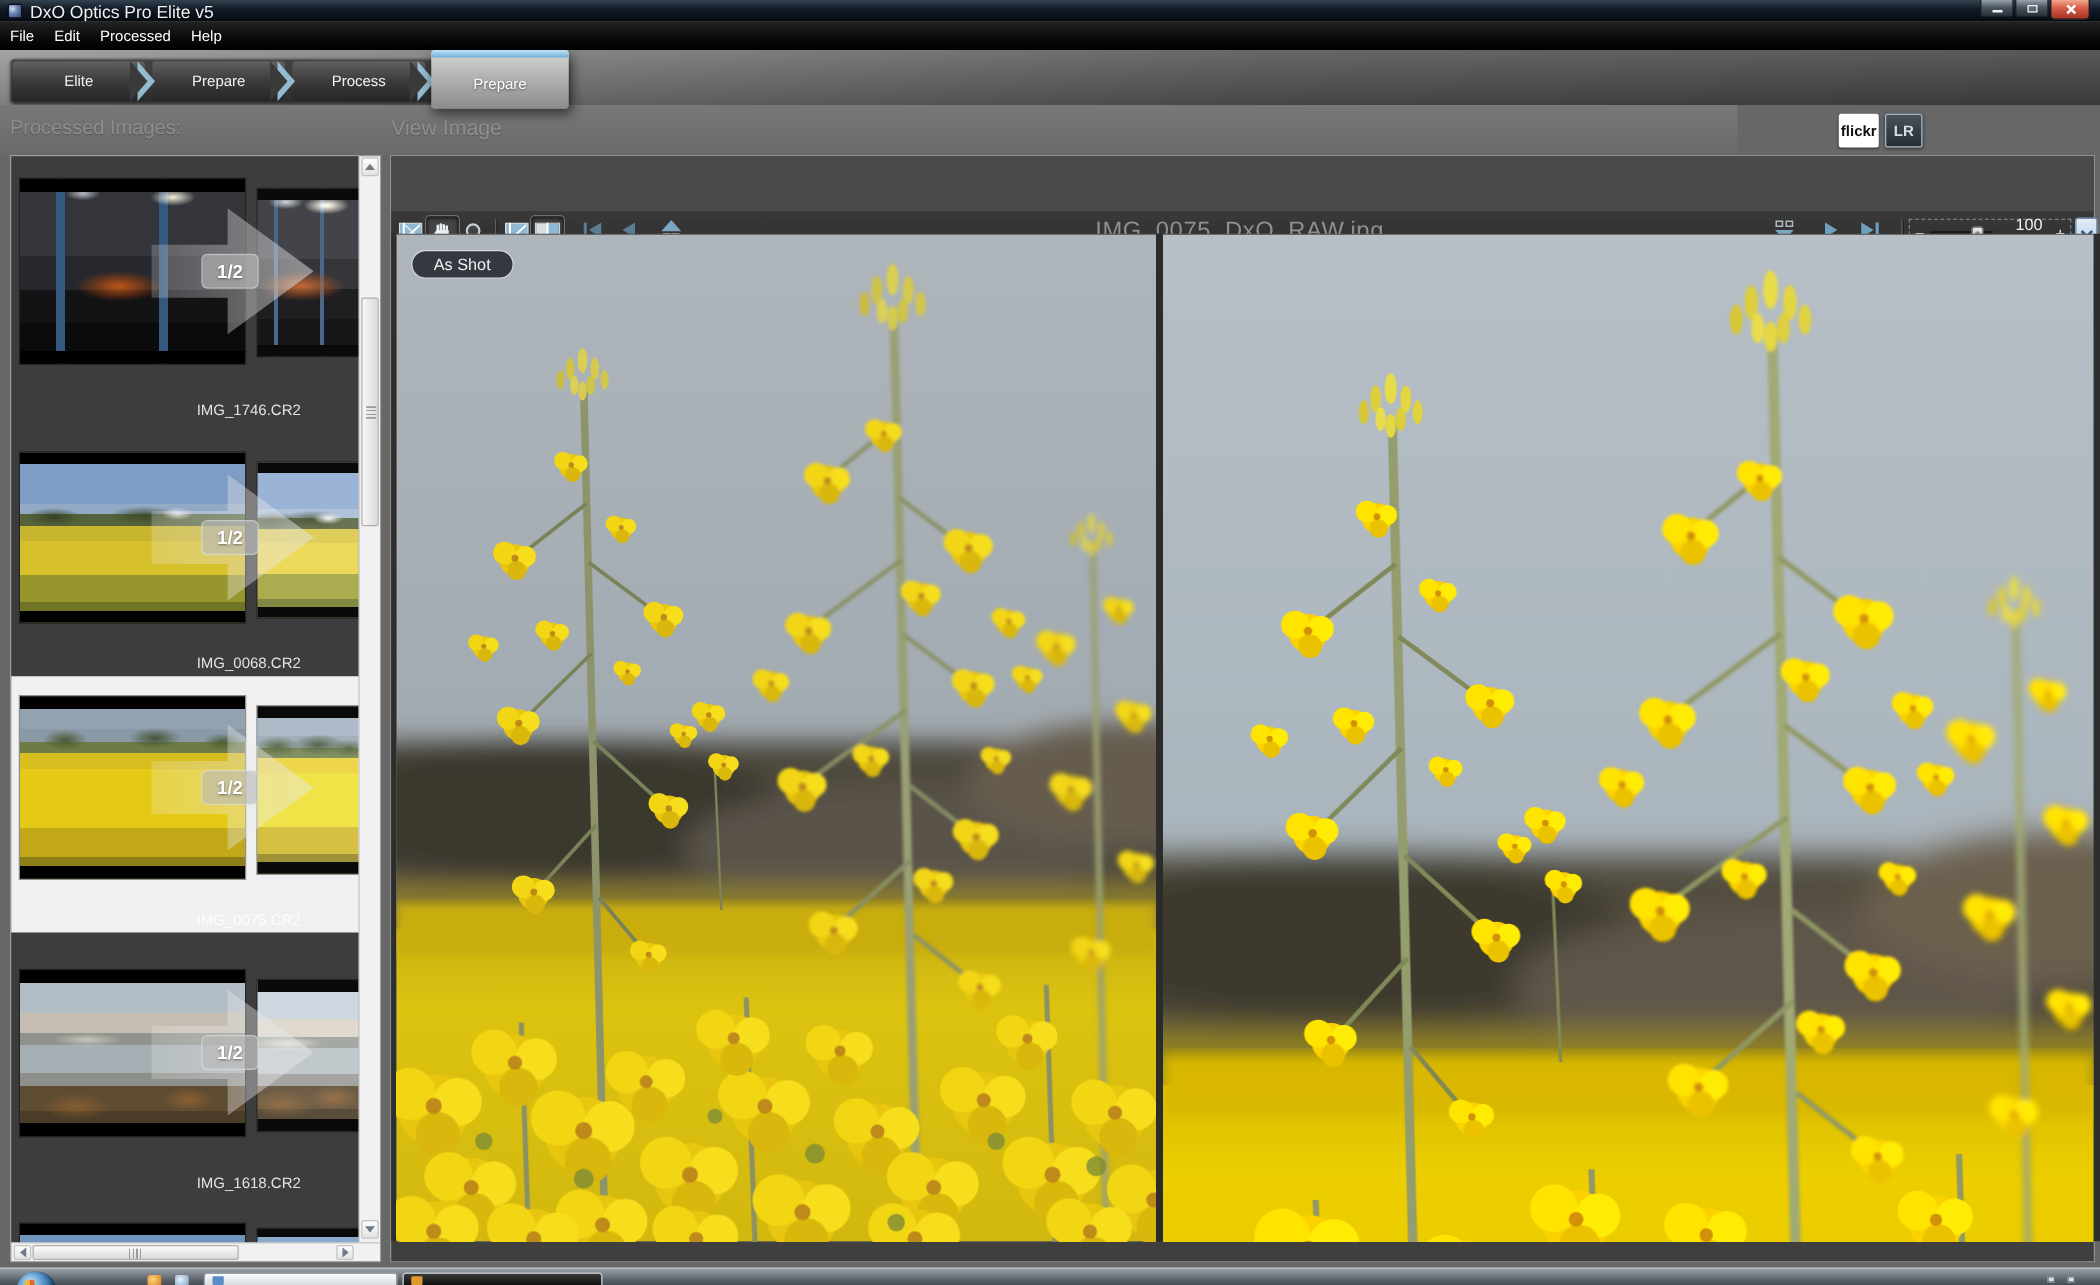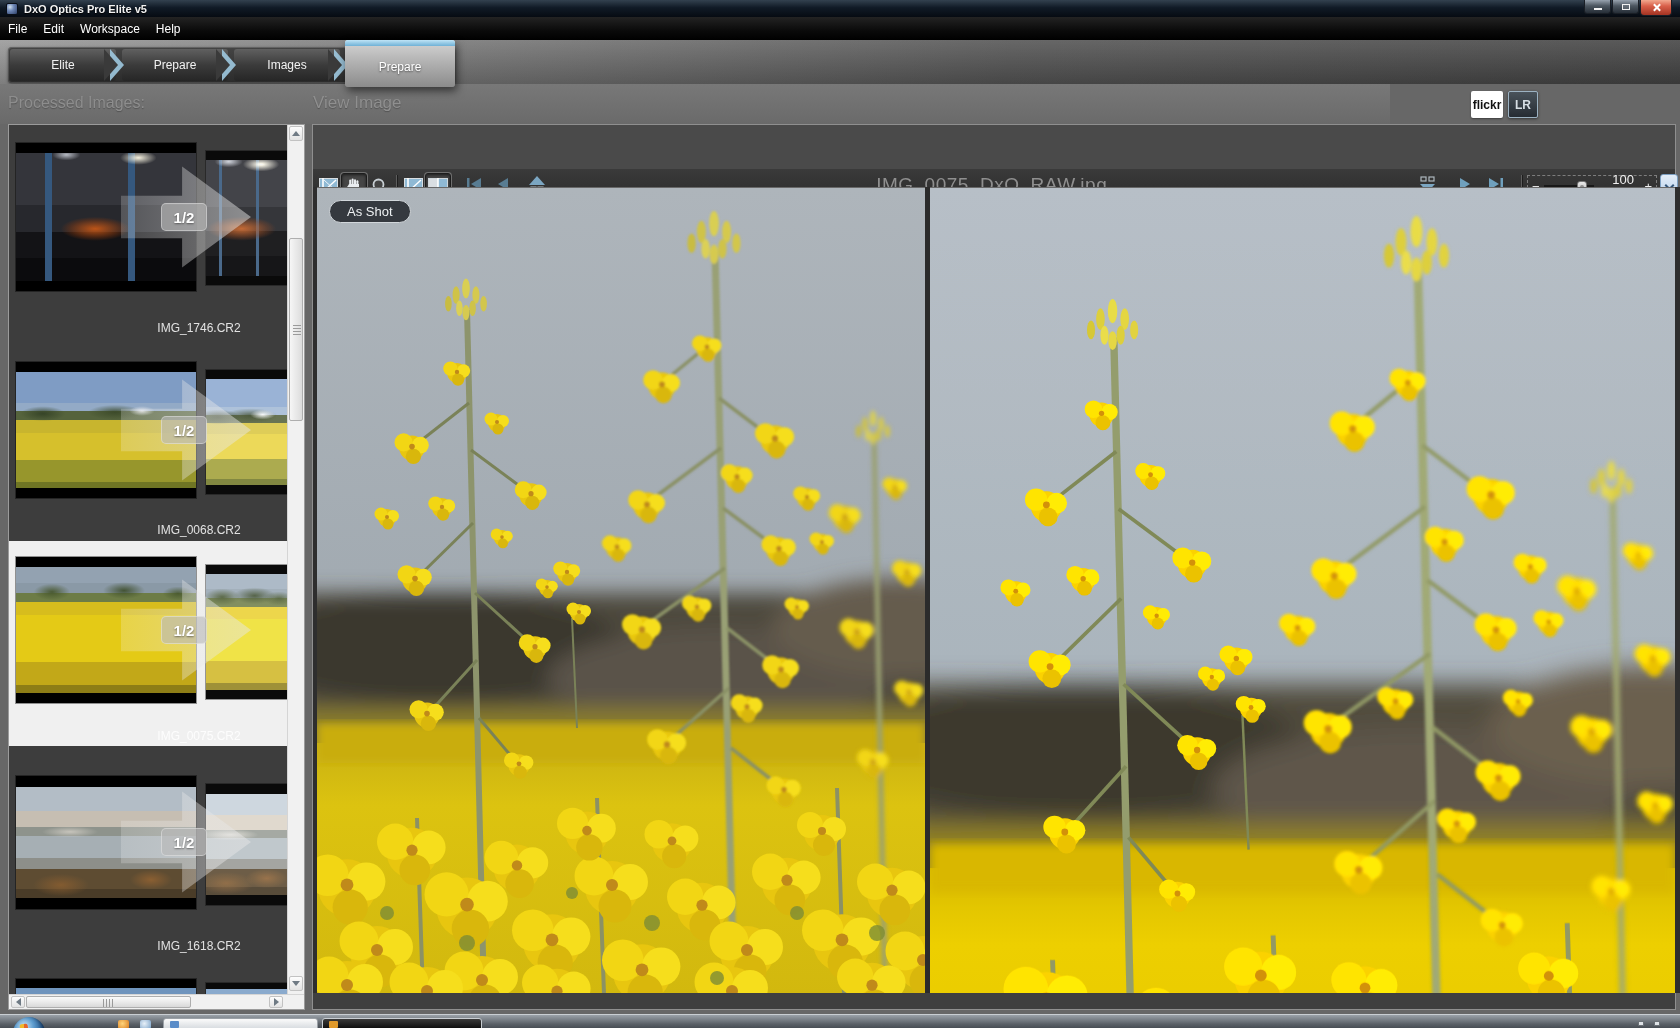--- a/index.html
+++ b/index.html
@@ -4,21 +4,21 @@
 <style>
   * { box-sizing: border-box; margin: 0; padding: 0; }
   html,body { width:1680px; height:1028px; overflow:hidden; }
   body { font-family:"Liberation Sans", sans-serif; background:#676767; position:relative; }
 
   
   .titlebar { position:absolute; left:0; top:0; width:1680px; height:17px;
     background:linear-gradient(#33414f, #101a26 45%, #060b12); display:flex; align-items:center; }
   .app-icon { width:12px; height:12px; margin:0 6px 0 6px; border-radius:2px;
     background:radial-gradient(circle at 30% 30%, #cfe0ee, #6d86b5 40%, #2d3f66); border:1px solid #0a0f18; }
-  .title-text { color:#f2f2f2; font-size:11px; font-weight:bold; text-shadow:0 1px 1px #000; }
+  .title-text { color:#f2f2f2; font-size:14px; font-weight:normal; text-shadow:0 1px 1px #000; }
   .win-controls { position:absolute; right:8px; top:0; display:flex; }
   .win-btn { height:14px; border:1px solid #1a1f26; border-top:none; display:flex; align-items:center; justify-content:center; }
   .win-btn.min, .win-btn.max { width:27px; background:linear-gradient(#97a2ae, #4c5660 45%, #262e37); border-radius:0 0 3px 3px; margin-right:1px; }
   .win-btn.close { width:32px; height:16px; background:linear-gradient(#f2a98f, #d9604a 40%, #a33322); border-radius:0 0 4px 4px; }
   .glyph-min { width:8px; height:2px; background:#f2f2f2; margin-top:4px; }
   .glyph-max { width:8px; height:6px; border:1px solid #f2f2f2; background:rgba(255,255,255,0.15); }
   .glyph-x { position:relative; width:9px; height:9px; }
   .glyph-x::before,.glyph-x::after { content:""; position:absolute; left:4px; top:0; width:2px; height:9px; background:#fff; }
   .glyph-x::before{ transform:rotate(45deg);} .glyph-x::after{ transform:rotate(-45deg);}
 
@@ -334,29 +334,29 @@
       </div>
     <div class="win-btn close">
         <span class="glyph-x"></span>
       </div>
   </div>
 </div>
 
 <div class="menubar">
   <span>File</span>
   <span>Edit</span>
-  <span>Workspace</span>
+  <span>Processed</span>
   <span>Help</span>
 </div>
 
 <div class="tabstrip">
   <div class="tabs">
     <div class="tab" style="left:2px">Elite</div>
     <div class="tab" style="left:114px">Prepare</div>
-    <div class="tab" style="left:226px">Images</div>
+    <div class="tab" style="left:226px">Process</div>
     <span class="chev" style="left:100px"></span>
     <span class="chev" style="left:212px"></span>
     <span class="chev" style="left:324px"></span>
     <div class="tab active">Prepare</div>
   </div>
   <div class="ext-btn flickr">flickr</div>
   <div class="ext-btn lr">LR</div>
 </div>
 
 <div class="headerband">

